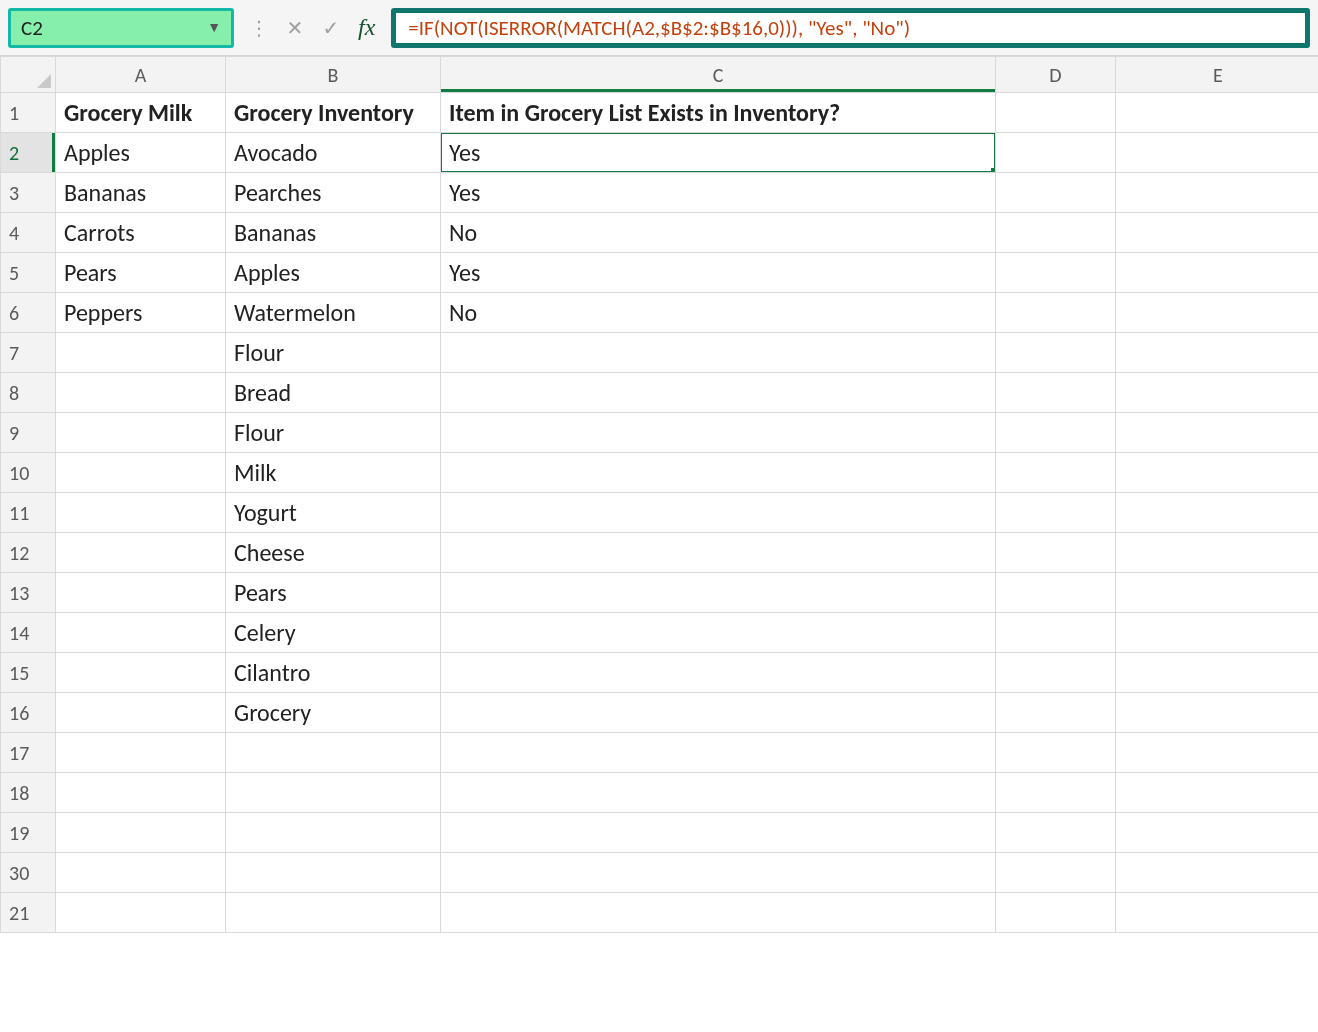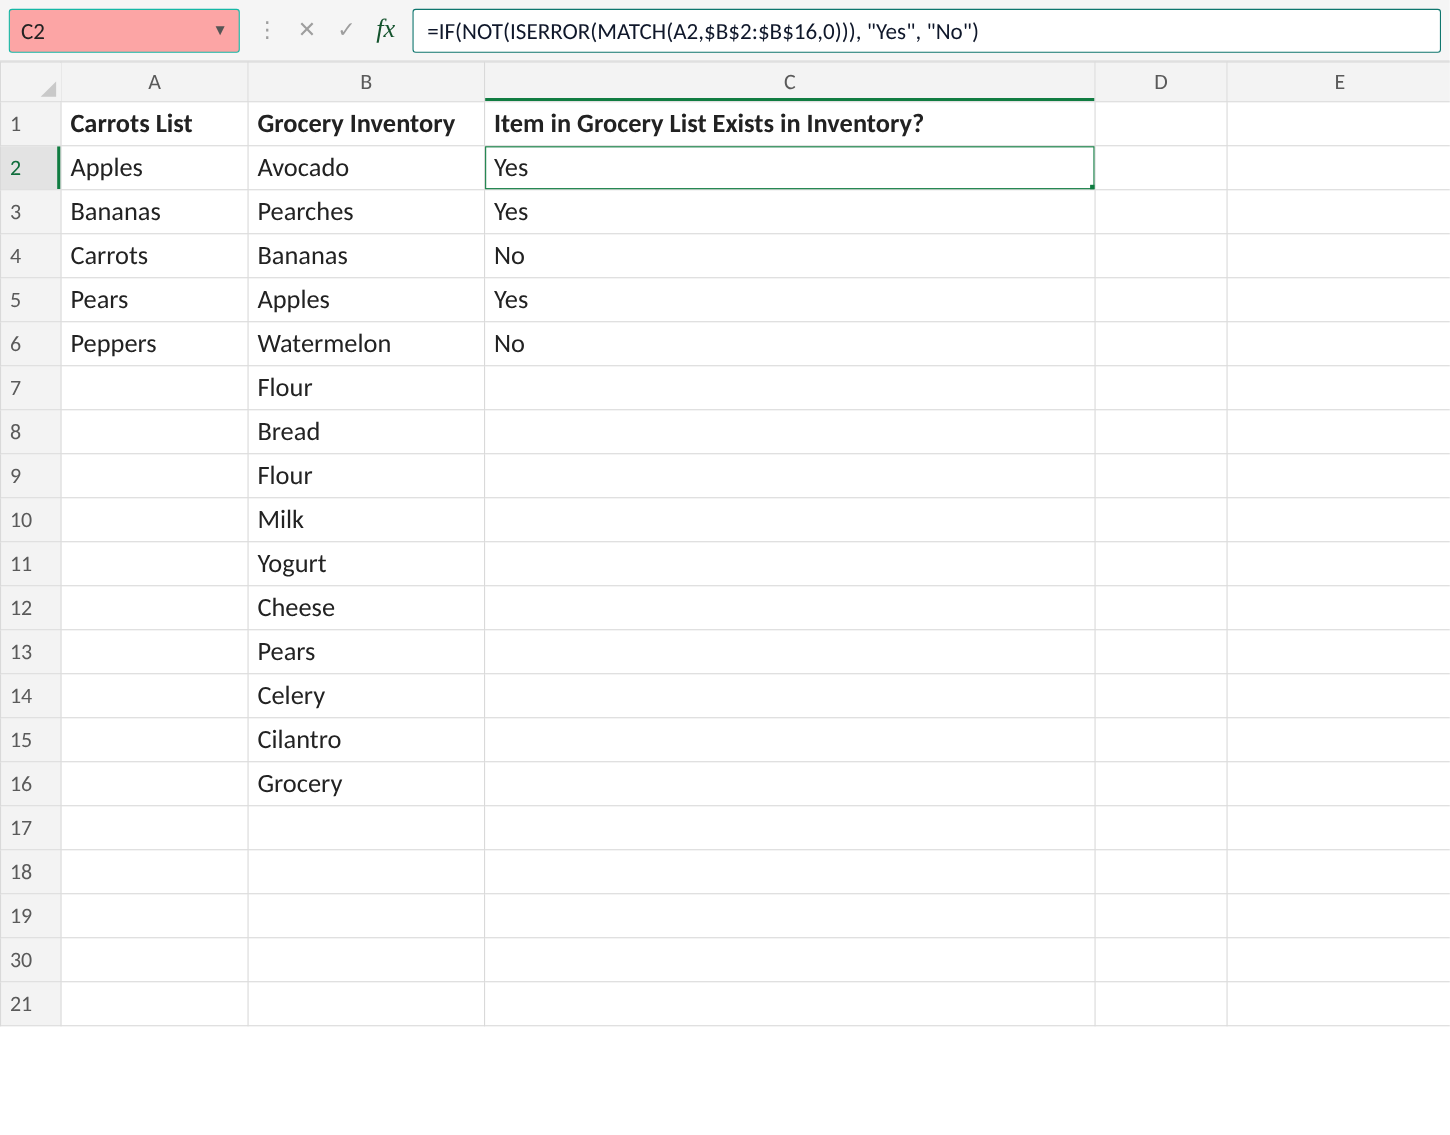--- a/index.html
+++ b/index.html
@@ -16,27 +16,27 @@
   .formula-row {
     display: flex;
     align-items: center;
     height: 56px;
     background: #f5f5f5;
     border-bottom: 1px solid #d5d5d5;
     padding: 0 8px;
     gap: 8px;
   }
   .name-box {
-    width: 210px;
+    width: 226px;
     height: 40px;
     display: flex;
     align-items: center;
     justify-content: space-between;
-    background: #fca5a5;
-    border: 1px solid #14b8a6;
+    background: #86efac;
+    border: 3px solid #14b8a6;
     border-radius: 3px;
     padding: 0 10px;
   }
   .name-box span.text {
     color: #222;
     font-size: 21px;
   }
   .name-box .chev {
     color: #555;
     font-size: 14px;
@@ -60,27 +60,27 @@
     font-family: "Times New Roman", serif;
     color: #14532d;
     font-size: 24px;
     cursor: pointer;
     padding: 0 4px;
   }
   .formula-input {
     flex: 1;
     height: 40px;
     background: #ffffff;
-    border: 1px solid #0f766e;
+    border: 5px solid #0f766e;
     border-radius: 3px;
     padding: 0 12px;
     display: flex;
     align-items: center;
     font-size: 21px;
-    color: #0f172a;
+    color: #c2410c;
     white-space: nowrap;
     overflow: hidden;
   }
 
   
   .sheet {
     position: relative;
     width: 100%;
   }
   table.grid {
@@ -210,21 +210,21 @@
       <th>B</th>
       <th class="col-C">C</th>
       <th>D</th>
       <th>E</th>
     </tr>
   </thead>
   <tbody>
 
   <tr>
           <td class="row-head">1</td>
-          <td class="cell bold">Carrots List</td>
+          <td class="cell bold">Grocery Milk</td>
           <td class="cell bold">Grocery Inventory</td>
           <td class="cell bold">Item in Grocery List Exists in Inventory?</td>
           <td class="cell bold"></td>
           <td class="cell bold"></td>
         </tr>
         <tr>
           <td class="row-head row-2">2</td>
           <td class="cell">Apples</td>
           <td class="cell">Avocado</td>
           <td class="cell active-cell">Yes</td>

